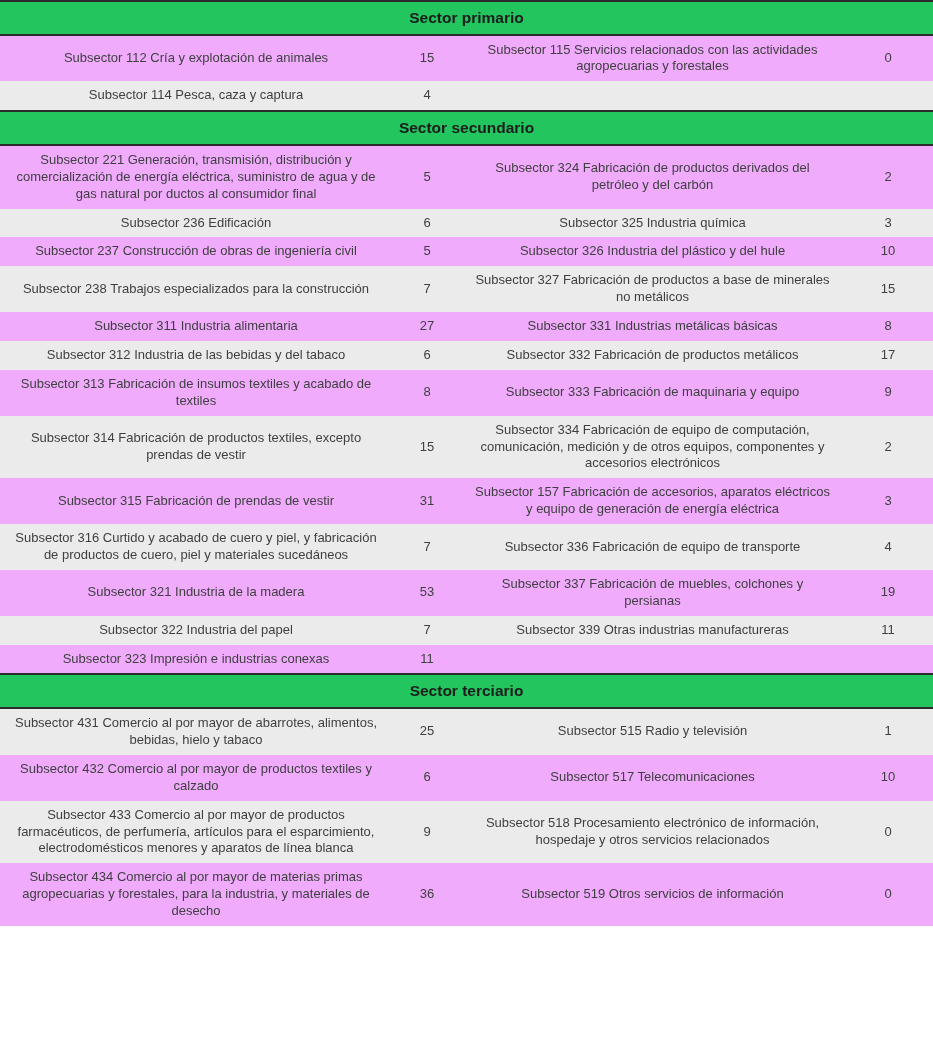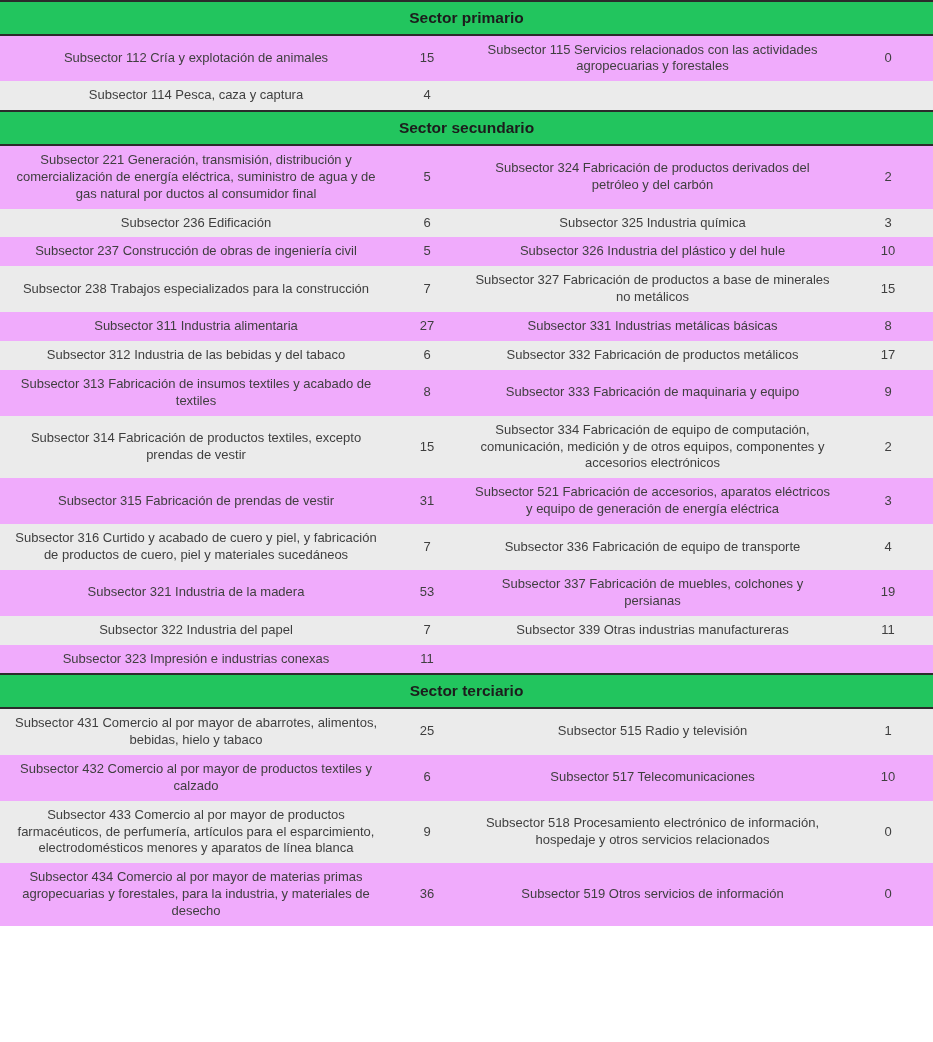--- a/index.html
+++ b/index.html
@@ -113,21 +113,21 @@
     </div>
     <div class="row shaded">
       <div class="cell name">Subsector 314 Fabricación de productos textiles, excepto prendas de vestir</div>
       <div class="cell value">15</div>
       <div class="cell name">Subsector 334 Fabricación de equipo de computación, comunicación, medición y de otros equipos, componentes y accesorios electrónicos</div>
       <div class="cell value">2</div>
     </div>
     <div class="row">
       <div class="cell name">Subsector 315 Fabricación de prendas de vestir</div>
       <div class="cell value">31</div>
-      <div class="cell name">Subsector 521 Fabricación de accesorios, aparatos eléctricos y equipo de generación de energía eléctrica</div>
+      <div class="cell name">Subsector 157 Fabricación de accesorios, aparatos eléctricos y equipo de generación de energía eléctrica</div>
       <div class="cell value">3</div>
     </div>
     <div class="row shaded">
       <div class="cell name">Subsector 316 Curtido y acabado de cuero y piel, y fabricación de productos de cuero, piel y materiales sucedáneos</div>
       <div class="cell value">7</div>
       <div class="cell name">Subsector 336 Fabricación de equipo de transporte</div>
       <div class="cell value">4</div>
     </div>
     <div class="row">
       <div class="cell name">Subsector 321 Industria de la madera</div>

